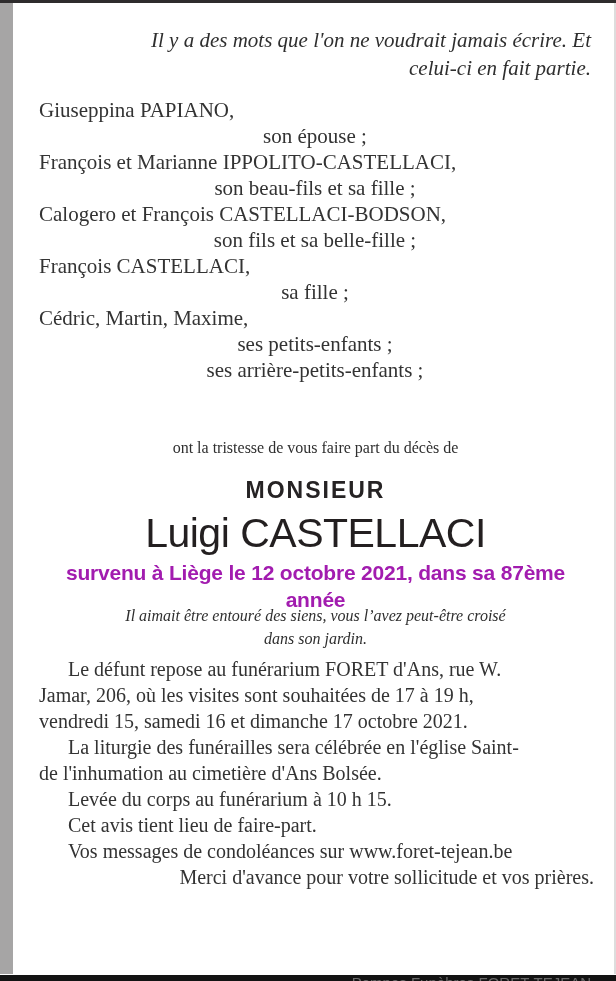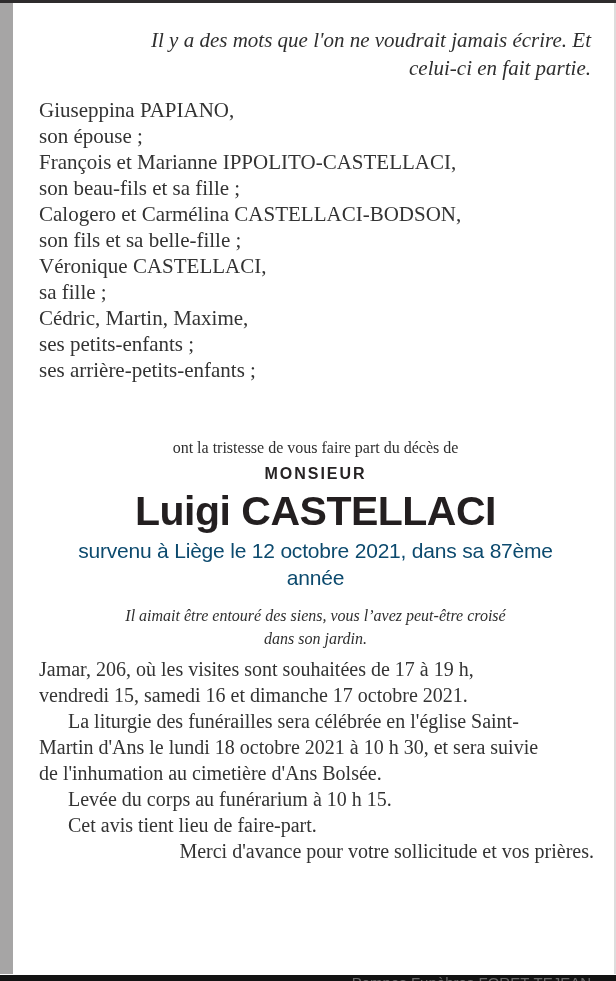--- a/index.html
+++ b/index.html
@@ -14,35 +14,35 @@
   .bottombar { position:absolute; bottom:0; left:0; width:616px; height:6px; background:#131313; }
   .rightedge { position:absolute; top:3px; right:0; width:2px; height:971px; background:#dddddd; }
 
   .epigraph {
     position:absolute; top:26px; left:120px; right:25px;
     text-align:right; font-style:italic; font-size:21px; line-height:28px; color:#2f2f2f;
   }
 
   .family { position:absolute; top:97px; left:39px; right:25px; font-size:21px; line-height:26px; color:#333; }
   .family .names    { text-align:left;  }
-  .family .relation { text-align:left; }
+  .family .relation { text-align:center; }
 
   .announce { position:absolute; top:435px; left:39px; width:553px; text-align:center; }
   .announce .intro { font-size:16px; line-height:26px; color:#2f2f2f; }
   .announce .honorific {
-    margin-top:0; font-family:"Liberation Sans", sans-serif; font-weight:700;
-    font-size:16px; line-height:26px; letter-spacing:2px; color:#262324;
+    margin-top:16px; font-family:"Liberation Sans", sans-serif; font-weight:700;
+    font-size:23px; line-height:26px; letter-spacing:2px; color:#262324;
   }
   .announce .deceased {
-    margin-top:2px; font-family:"Liberation Sans", sans-serif; font-weight:700;
+    margin-top:8px; font-family:"Liberation Sans", sans-serif; font-weight:400;
     font-size:41px; line-height:44px; letter-spacing:-0.5px; color:#231f20;
   }
   .announce .death {
-    margin-top:4px; font-family:"Liberation Sans", sans-serif; font-weight:400;
-    font-size:21px; line-height:27px; letter-spacing:-0.2px; color:#0c4a6e;
+    margin-top:4px; font-family:"Liberation Sans", sans-serif; font-weight:700;
+    font-size:21px; line-height:27px; letter-spacing:-0.2px; color:#a21caf;
   }
 
   .tribute {
     position:absolute; top:604px; left:39px; width:553px; text-align:center;
     font-style:italic; font-size:16px; line-height:23px; color:#2f2f2f;
   }
 
   .details { position:absolute; top:656px; left:39px; width:555px; font-size:20px; line-height:26px; color:#333; white-space:nowrap; }
   .details .indent { text-indent:29px; }
   .details .center { text-align:right; white-space:normal; }
@@ -65,23 +65,23 @@
   <div class="epigraph">
     <div>Il y a des mots que l'on ne voudrait jamais écrire. Et</div>
     <div>celui-ci en fait partie.</div>
   </div>
 
   <div class="family">
     <div class="names">Giuseppina PAPIANO,</div>
     <div class="relation">son épouse ;</div>
     <div class="names">François et Marianne IPPOLITO-CASTELLACI,</div>
     <div class="relation">son beau-fils et sa fille ;</div>
-    <div class="names">Calogero et Carmélina CASTELLACI-BODSON,</div>
+    <div class="names">Calogero et François CASTELLACI-BODSON,</div>
     <div class="relation">son fils et sa belle-fille ;</div>
-    <div class="names">Véronique CASTELLACI,</div>
+    <div class="names">François CASTELLACI,</div>
     <div class="relation">sa fille ;</div>
     <div class="names">Cédric, Martin, Maxime,</div>
     <div class="relation">ses petits-enfants ;</div>
     <div class="relation">ses arrière-petits-enfants ;</div>
   </div>
 
   <div class="announce">
     <div class="intro">ont la tristesse de vous faire part du décès de</div>
     <div class="honorific">MONSIEUR</div>
     <div class="deceased">Luigi CASTELLACI</div>
@@ -90,27 +90,28 @@
       <div>année</div>
     </div>
   </div>
 
   <div class="tribute">
     <div>Il aimait être entouré des siens, vous l’avez peut-être croisé</div>
     <div>dans son jardin.</div>
   </div>
 
   <div class="details">
+    <div class="indent">Le défunt repose au funérarium FORET d'Ans, rue W.</div>
     <div>Jamar, 206, où les visites sont souhaitées de 17 à 19 h,</div>
     <div>vendredi 15, samedi 16 et dimanche 17 octobre 2021.</div>
     <div class="indent">La liturgie des funérailles sera célébrée en l'église Saint-</div>
-    <div>Martin d'Ans le lundi 18 octobre 2021 à 10 h 30, et sera suivie</div>
     <div>de l'inhumation au cimetière d'Ans Bolsée.</div>
     <div class="indent">Levée du corps au funérarium à 10 h 15.</div>
     <div class="indent">Cet avis tient lieu de faire-part.</div>
+    <div class="indent">Vos messages de condoléances sur www.foret-tejean.be</div>
     <div class="center">Merci d'avance pour votre sollicitude et vos prières.</div>
   </div>
 
   <div class="footer">
     <div>Pompes Funèbres FORET-TEJEAN</div>
     
   </div>
 </div>
 
 </body></html>

